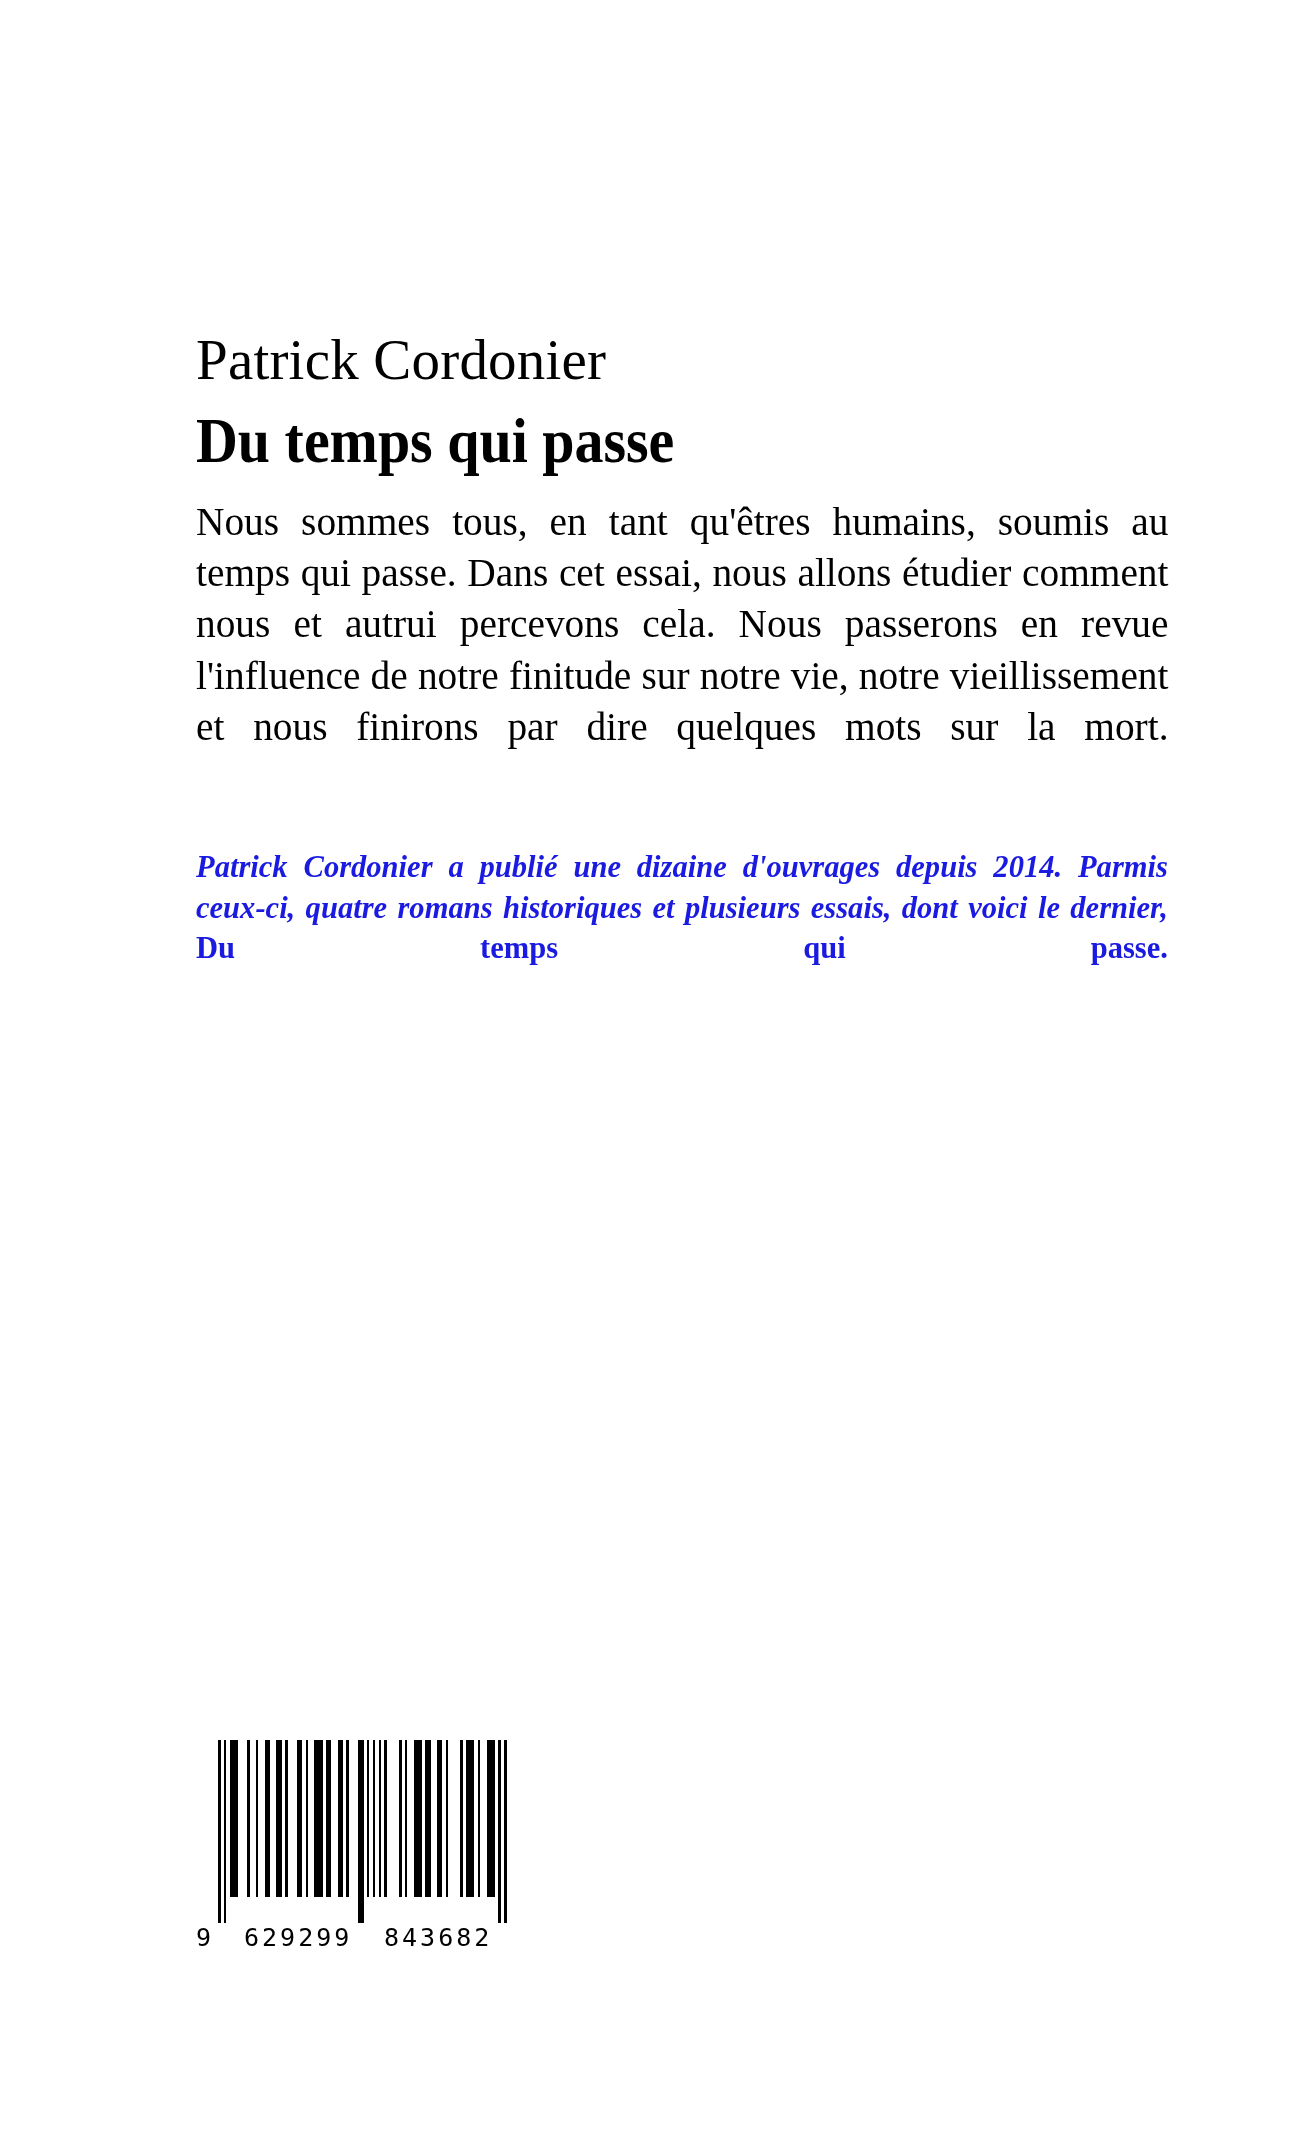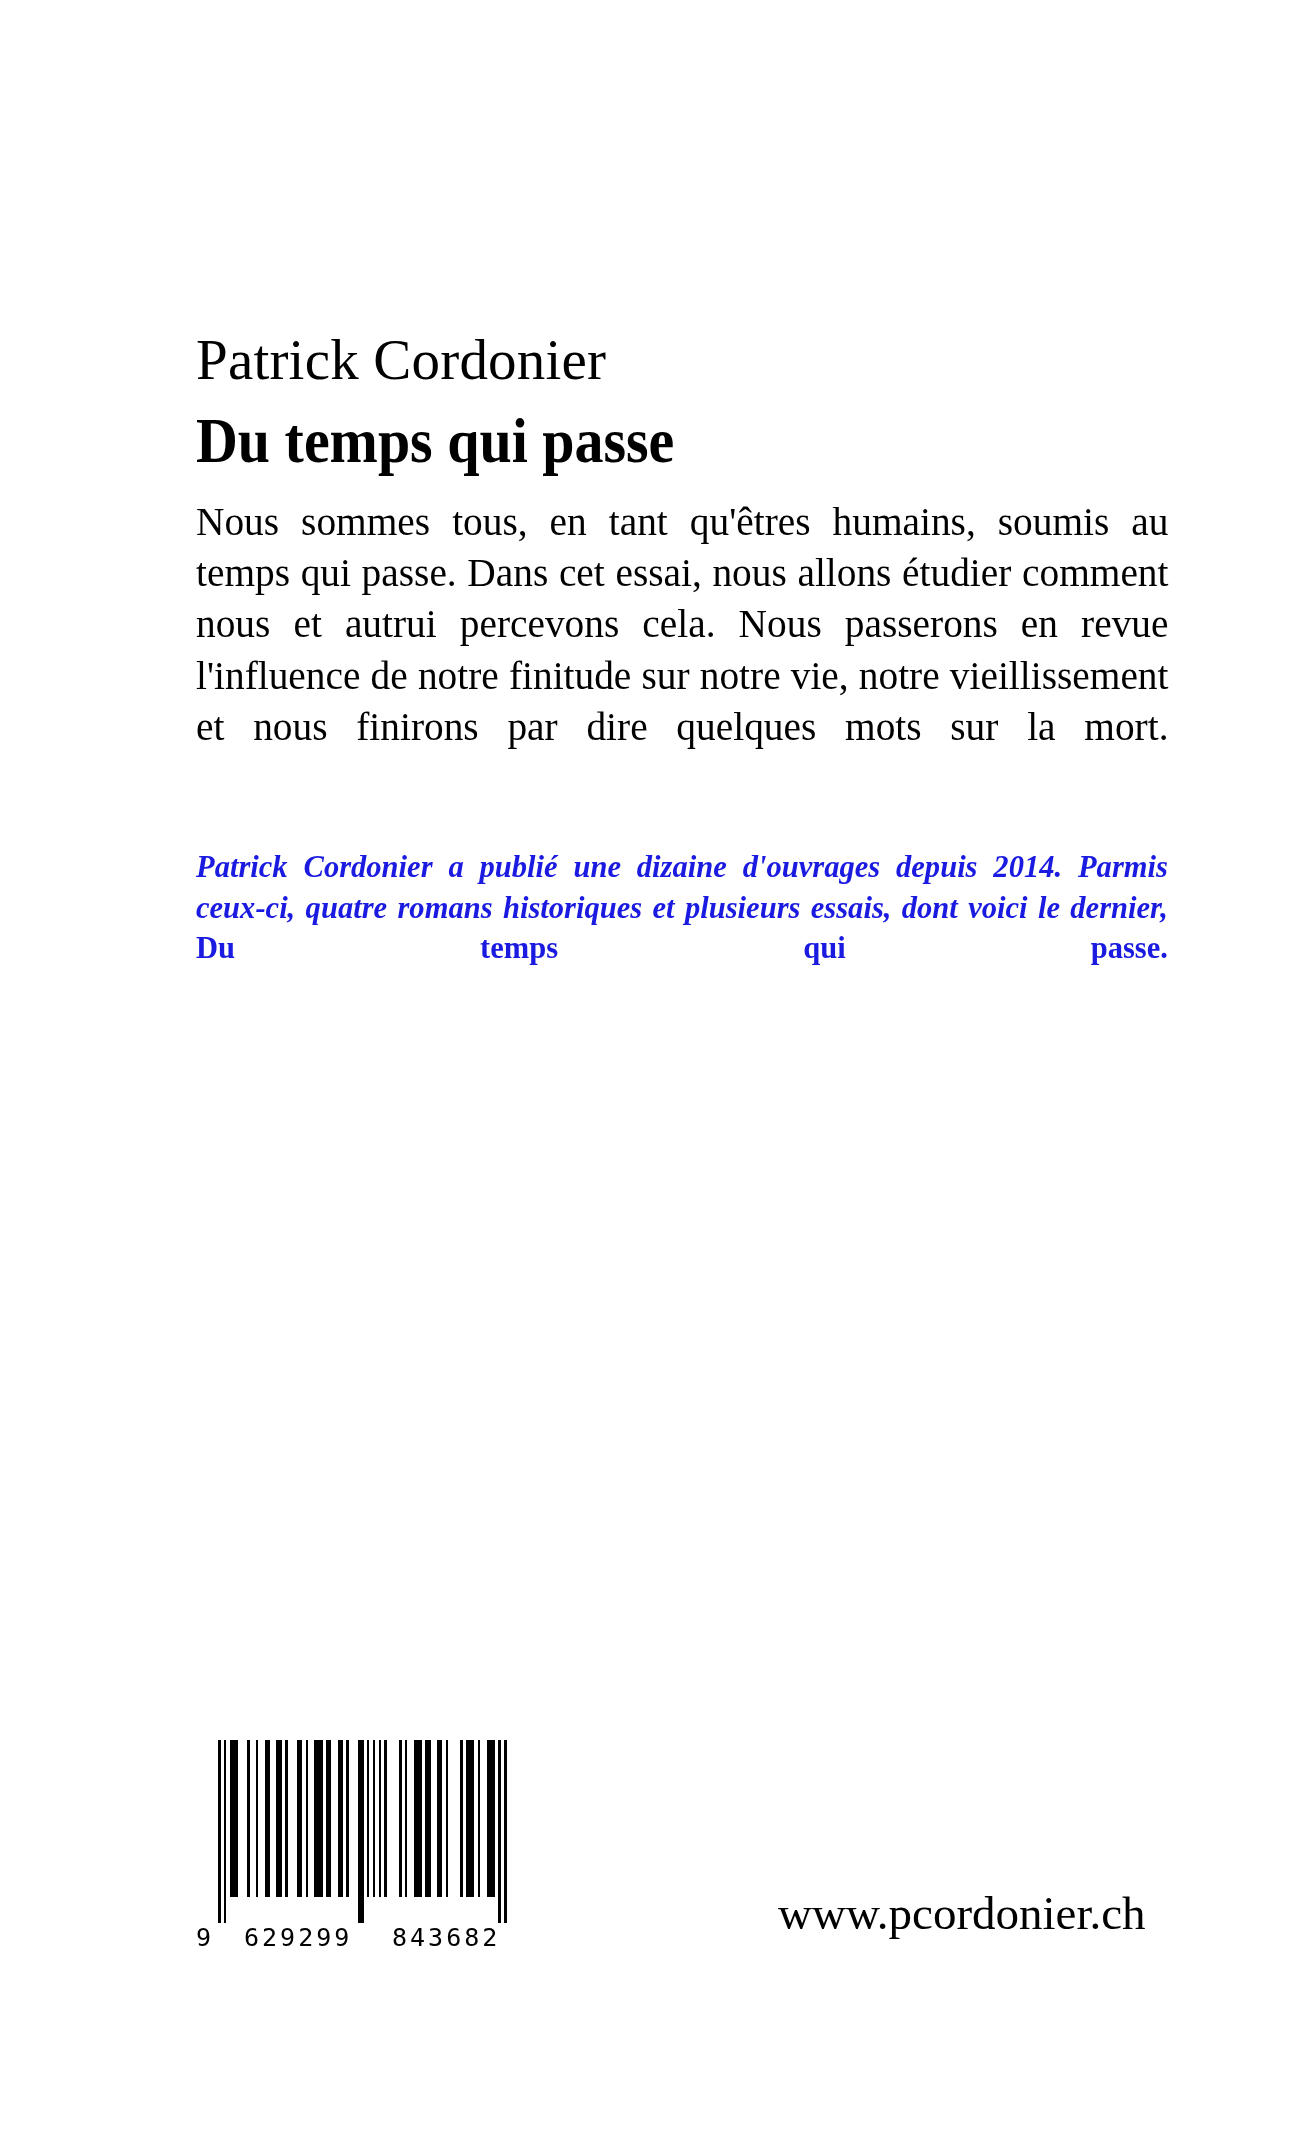--- a/index.html
+++ b/index.html
@@ -129,21 +129,21 @@
     font-size: 25px;
     color: #000;
     letter-spacing: 3px;
   }
   .barcode-digits span {
     position: absolute;
     top: 0;
   }
   .bc-d1 { left: 0px; }
   .bc-d2 { left: 48px; }
-  .bc-d3 { left: 196px; }
+  .bc-d3 { left: 188px; }
 
   
   .website {
     position: absolute;
     left: 778px;
     top: 1888px;
     font-family: "Liberation Serif", "DejaVu Serif", serif;
     font-size: 47px;
     line-height: 1.1;
     color: #000;
@@ -203,15 +203,14 @@
         <div class="bar guard" style="left: 280.242px; width: 2.51919px;"></div>
         <div class="bar guard" style="left: 286.081px; width: 2.51919px;"></div>
       </div>
     <div class="barcode-digits">
       <span class="bc-d1">9</span>
       <span class="bc-d2">629299</span>
       <span class="bc-d3">843682</span>
     </div>
   </div>
 
-  <div class="website">www.pcordonier.ch</div>
 
 </div>
 
 </body></html>

